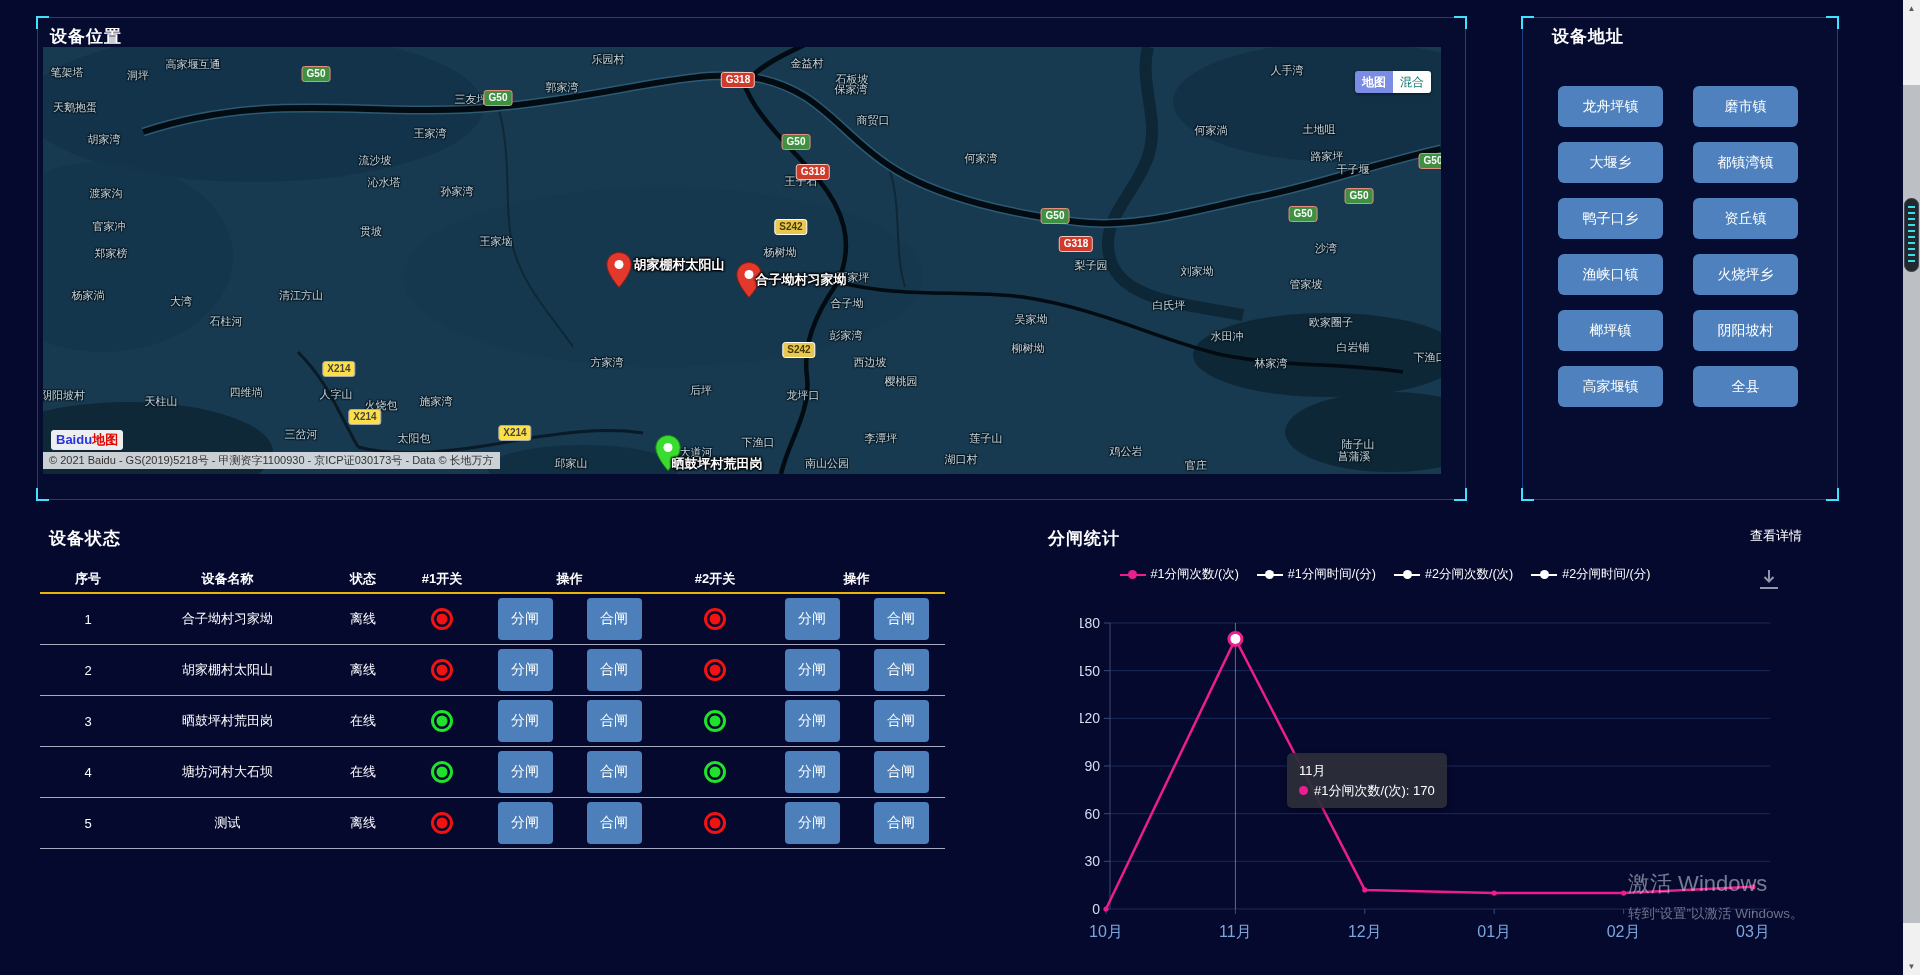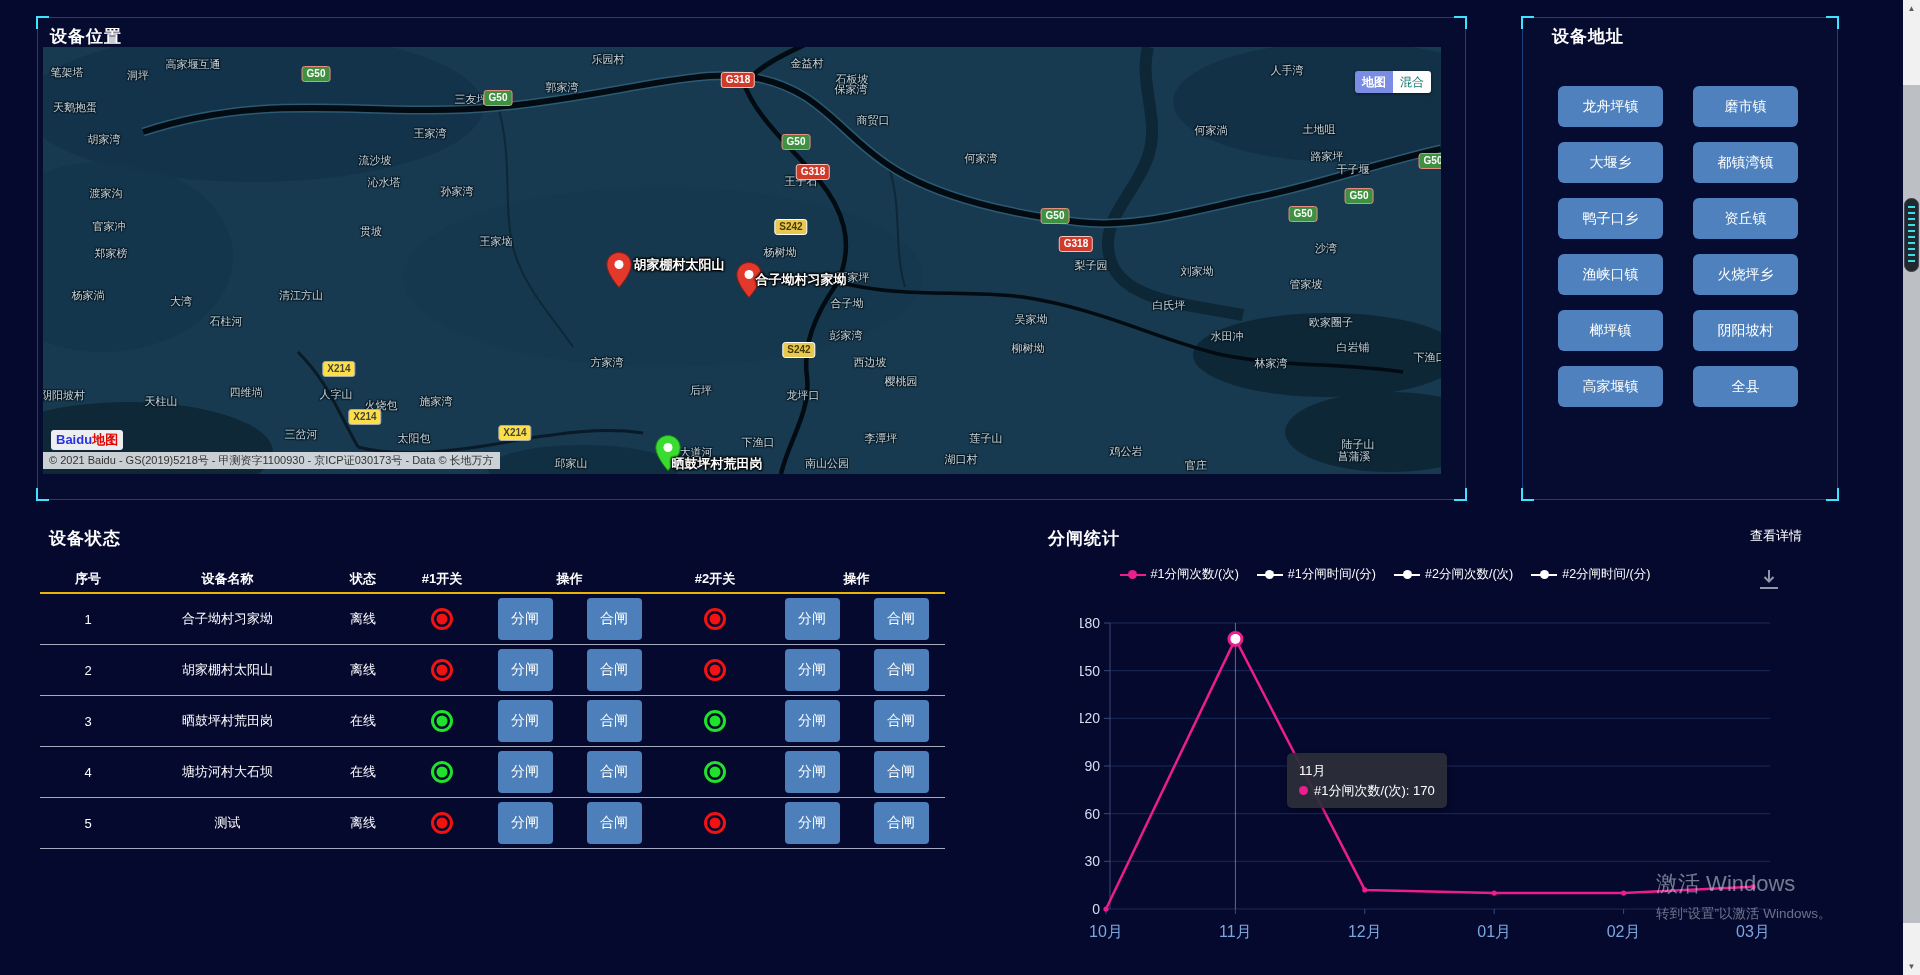--- a/index.html
+++ b/index.html
@@ -56,21 +56,21 @@
   #detail-link{position:absolute;left:1750px;top:527px;color:#fff;font-size:13px;cursor:pointer;}
   #legend{position:absolute;left:1095px;top:566px;width:580px;display:flex;justify-content:center;gap:18px;}
   .lg-item{display:flex;align-items:center;gap:5px;cursor:pointer;}
   .lg-marker{position:relative;width:26px;height:9px;}
   .lg-marker .ln{position:absolute;left:0;top:3.5px;width:26px;height:2px;}
   .lg-marker .dt{position:absolute;left:8.5px;top:0;width:9px;height:9px;border-radius:50%;}
   .lg-item span.txt{color:#fff;font-size:12.5px;}
   #tooltip{position:absolute;left:1287px;top:753px;background:rgba(44,46,58,.93);border-radius:5px;padding:8px 12px;color:#fff;font-size:13px;line-height:1.5;pointer-events:none;box-shadow:0 2px 6px rgba(0,0,0,.4);}
   #tooltip .dot{display:inline-block;width:9px;height:9px;border-radius:50%;margin-right:6px;}
   #save-icon{position:absolute;left:1756px;top:566px;cursor:pointer;}
-  #watermark{position:absolute;left:1628px;top:869px;color:rgba(192,198,212,.6);pointer-events:none;margin-left:28px;}
+  #watermark{position:absolute;left:1628px;top:869px;color:rgba(192,198,212,.6);pointer-events:none;}
   #watermark .w1{font-size:22px;}
   #watermark .w2{font-size:13.5px;margin-top:6px;color:rgba(192,198,212,.55);}
 
   
   #scrollbar{position:absolute;right:0;top:0;width:17px;height:975px;background:#f1f1f1;}
   .sb-arrow{position:absolute;left:0;width:17px;height:17px;display:flex;align-items:center;justify-content:center;font-size:8px;color:#5a5a5a;cursor:pointer;}
   #sb-thumb{position:absolute;left:0;top:85px;width:17px;height:838px;background:#bcc0c4;cursor:pointer;}
   #sb-widget{position:absolute;left:1px;top:198px;width:15px;height:74px;background:#23272e;border:1px solid #434a56;border-radius:7px;overflow:hidden;}
   #sb-widget .dashes{margin:7px 3px;height:60px;background:repeating-linear-gradient(to bottom,#39dfe8 0 2px,transparent 2px 6px);}
 </style>

